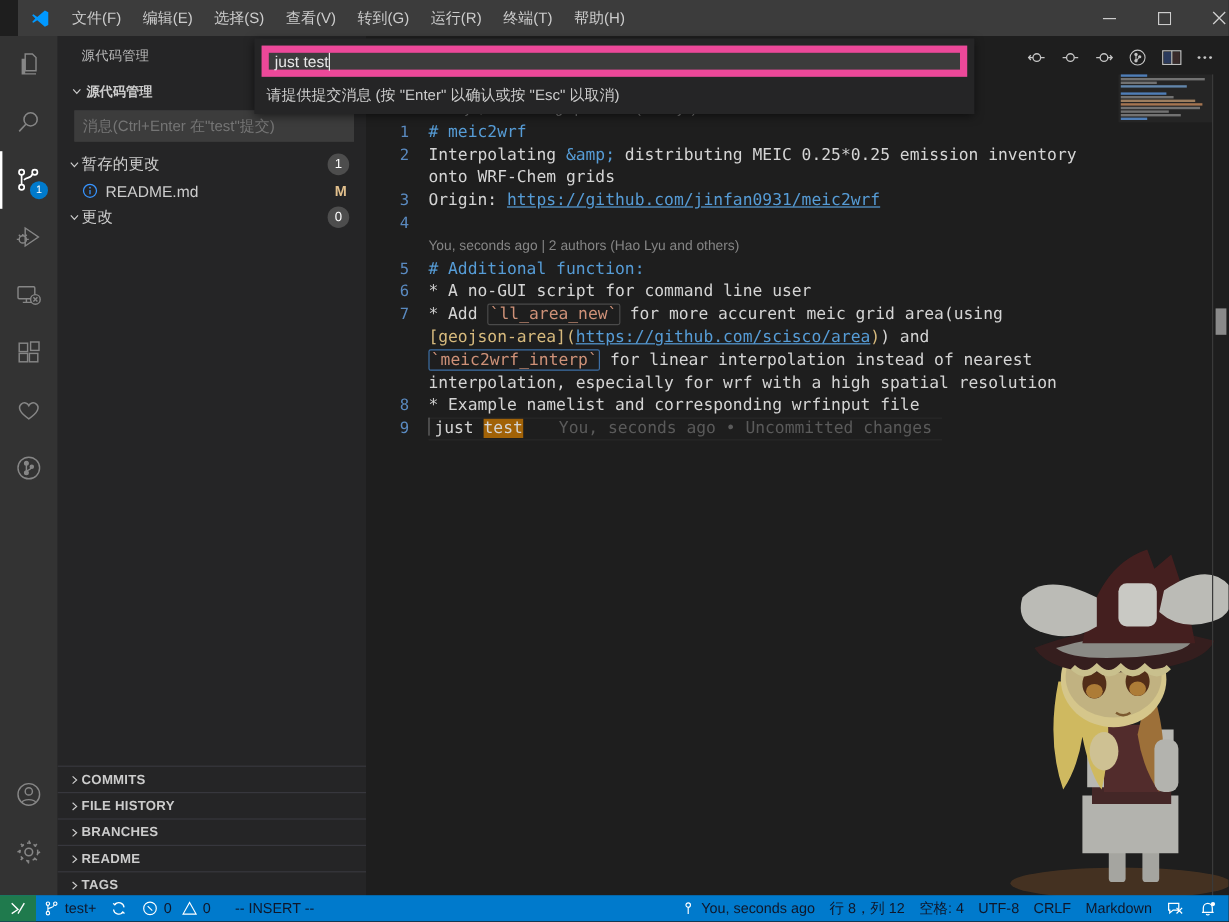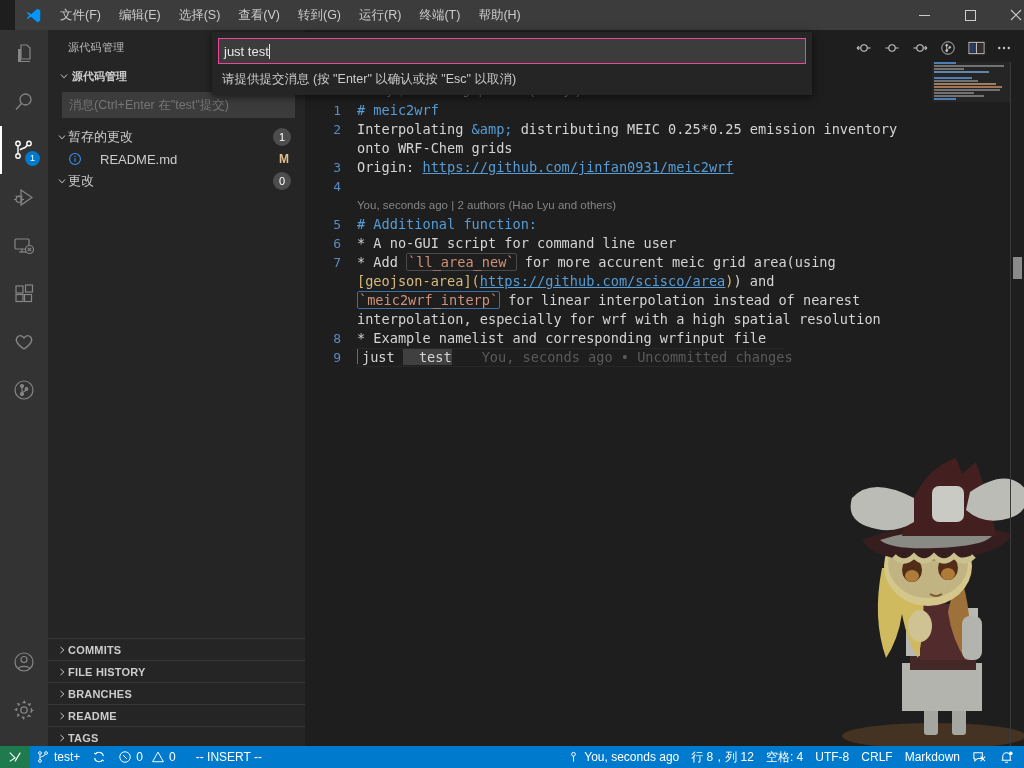--- a/index.html
+++ b/index.html
@@ -79,21 +79,21 @@
   }
   .scm-group .label { font-size: 13px; color: #cccccc; flex: 1; }
   .scm-count {
     background: #4d4d4d; color: #ffffff; border-radius: 9px; min-width: 18px;
     height: 18px; line-height: 18px; font-size: 11px; text-align: center;
     padding: 0 5px; margin-right: 14px;
   }
   .scm-row {
     display: flex; align-items: center; height: 22px; padding-left: 20px; cursor: pointer;
   }
-  .scm-row .fname { font-size: 13px; color: #cccccc; flex: 1; margin-left: 18px; }
+  .scm-row .fname { font-size: 13px; color: #cccccc; flex: 1; margin-left: 6px; }
   .scm-row .fstat { font-size: 12px; color: #e2c08d; margin-right: 16px; font-weight: bold; }
   .sb-filler { flex: 1; }
   .sb-collapsed {
     height: 22px; display: flex; align-items: center; padding-left: 8px;
     font-size: 11px; font-weight: bold; color: #cccccc; cursor: pointer;
     border-top: 1px solid #37373d; letter-spacing: .2px;
   }
 
   
   .editor {
@@ -129,21 +129,21 @@
     font-family: "Liberation Sans", sans-serif; font-size: 11.5px;
     color: #858585; padding-left: 52px; height: 19px; line-height: 19px;
   }
   .tok-head { color: #569cd6; }
   .tok-url { color: #569cd6; text-decoration: underline; }
   .tok-ent { color: #569cd6; }
   .tok-code { color: #ce9178; border: 1px solid #4a4a4a; border-radius: 2px; padding: 0 1px; }
   .tok-code-blue { color: #ce9178; border: 1px solid #3d6fa5; border-radius: 2px; padding: 0 1px; }
   .tok-link-text { color: #d7ba7d; }
   .tok-paren { color: #d7ba7d; }
-  .sel { background: #404040; padding-left: 16px; }
+  .sel { background: #a16207; }
   .inline-blame { color: #5a5a5a; }
   .cursor-line-border {
     position: absolute; left: 52px; right: 120px; height: 19px;
     border-top: 1px solid #282828; border-bottom: 1px solid #282828;
   }
   .cursor-bar { display:inline-block; width:1px; height:15px; background:#6a6a6a; vertical-align:-2px; margin-right:4px; }
 
   
   .minimap { position: absolute; right: 14px; top: 32px; width: 78px; height: 686px; }
   .mm-line { height: 2px; margin-bottom: 1px; }
@@ -155,31 +155,31 @@
   .ovr-mark { position:absolute; right:2px; width:9px; height:22px; background:#8a8a8a; }
 
   
   .quickinput {
     position: absolute; top: 32px; left: 212px; width: 600px;
     background: #252526; box-shadow: 0 2px 8px rgba(0,0,0,.6); z-index: 60;
     padding: 6px 6px 4px 6px;
   }
   .qi-caret { display:inline-block; width:1px; height:15px; background:#e7e7e7; }
   .qi-input-fake {
-    width: 100%; height: 26px; background: #3c3c3c; border: 1px solid #ec4899;
+    width: 100%; height: 26px; background: #3c3c3c; border: 6px solid #ec4899;
     color: #e7e7e7; font-size: 13px; padding: 4px 5px; line-height: 17px;
     display: flex; align-items: center;
   }
   .qi-msg { padding: 7px 4px 3px 4px; font-size: 12.5px; color: #cccccc; }
 
   
   .statusbar {
     position: absolute; bottom: 0; left: 0; width: 1024px; height: 22px;
     background: #007acc; display: flex; align-items: center;
-    font-size: 12px; color: #ffffff; z-index: 50; margin-top: 48px;
+    font-size: 12px; color: #0f172a; z-index: 50; margin-top: 48px;
   }
   .sb-vim {
     width: 30px; height: 22px; background: #1f7a4d; display: flex;
     align-items: center; justify-content: center;
   }
   .st-item {
     height: 22px; display: flex; align-items: center; gap: 4px;
     padding: 0 6px; cursor: pointer; white-space: nowrap;
   }
   .st-right { margin-left: auto; display: flex; }

